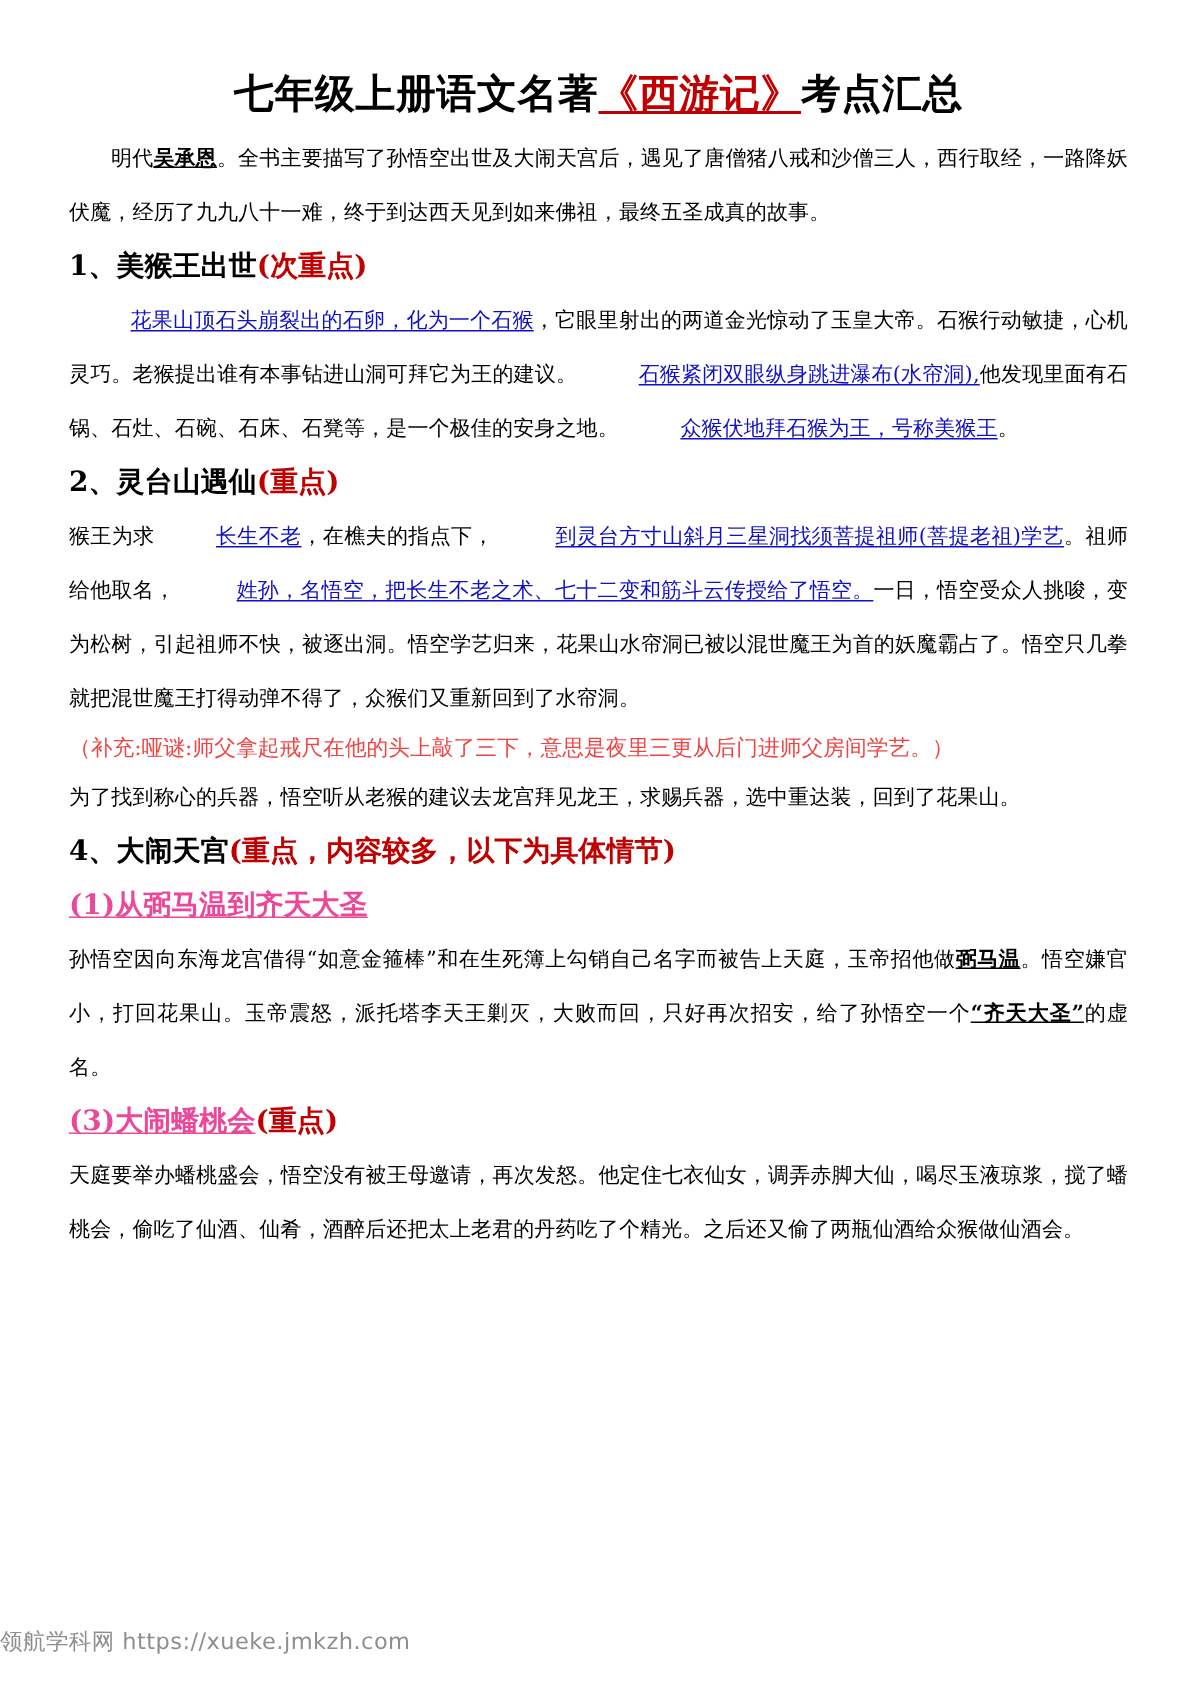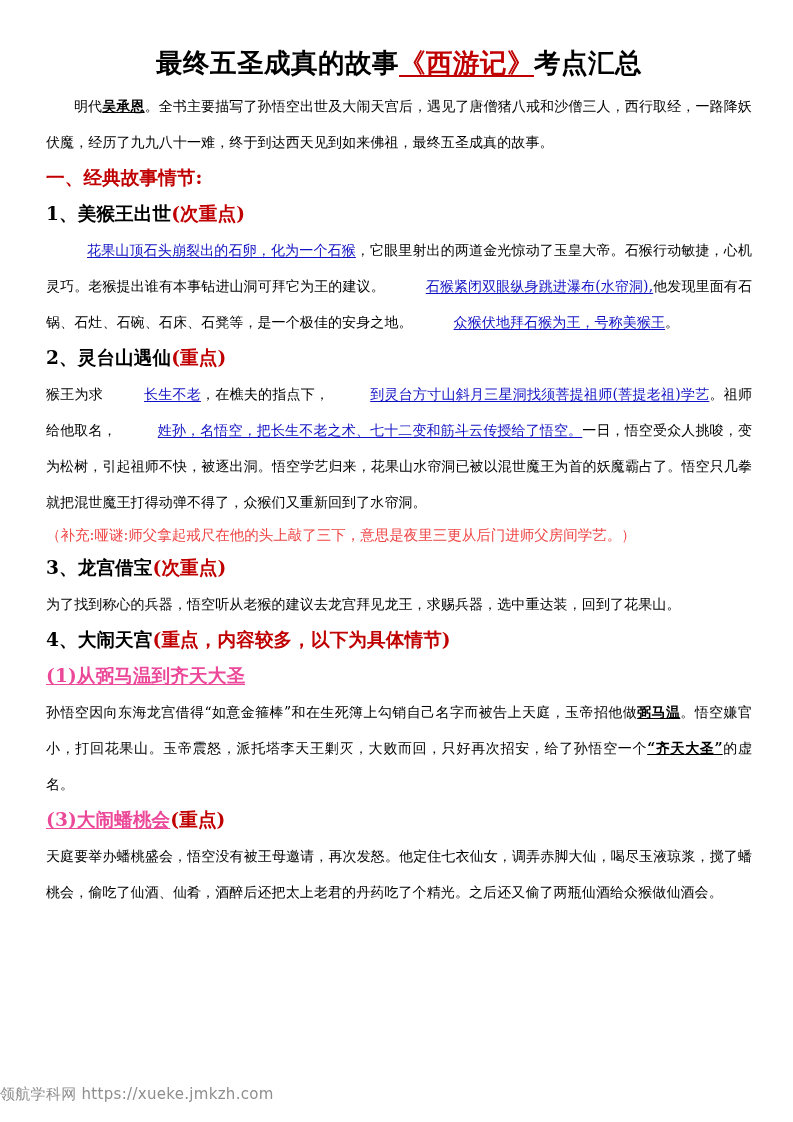--- a/index.html
+++ b/index.html
@@ -127,37 +127,35 @@
     font-family: "DejaVu Sans", "Liberation Sans", sans-serif;
     letter-spacing: 0.3px;
   }
 </style>
 </head>
 <body>
 
 <div class="page">
   <div class="content">
 
-    <h1 class="doc-title"><span>最终五圣成真的故事</span><span class="red-u">《西游记》</span><span>考点汇总</span></h1>
+    <h1 class="doc-title"><span>七年级上册语文名著</span><span class="red-u">《西游记》</span><span>考点汇总</span></h1>
 
     <p class="intro"><span>明代</span><span class="bold-u">吴承恩</span><span>。全书主要描写了孙悟空出世及大闹天宫后，遇见了唐僧猪八戒和沙僧三人，西行取经，一路降妖伏魔，经历了九九八十一难，终于到达西天见到如来佛祖，最终五圣成真的故事。</span></p>
 
-    <p class="h-major">一、经典故事情节:</p>
 
     <p class="h-num"><span>1、</span><span>美猴王出世</span><span class="red">(次重点)</span></p>
 
     <p class="body-para"><span class="blue-u">花果山顶石头崩裂出的石卵，化为一个石猴</span><span>，它眼里射出的两道金光惊动了玉皇大帝。石猴行动敏捷，心机灵巧。老猴提出谁有本事钻进山洞可拜它为王的建议。</span><span class="blue-u">石猴紧闭双眼纵身跳进瀑布(水帘洞),</span><span>他发现里面有石锅、石灶、石碗、石床、石凳等，是一个极佳的安身之地。</span><span class="blue-u">众猴伏地拜石猴为王，号称美猴王</span><span>。</span></p>
 
     <p class="h-num"><span>2、</span><span>灵台山遇仙</span><span class="red">(重点)</span></p>
 
     <p class="body-para"><span>猴王为求</span><span class="blue-u">长生不老</span><span>，在樵夫的指点下，</span><span class="blue-u">到灵台方寸山斜月三星洞找须菩提祖师(菩提老祖)学艺</span><span>。祖师给他取名，</span><span class="blue-u">姓孙，名悟空，把长生不老之术、七十二变和筋斗云传授给了悟空。</span><span>一日，悟空受众人挑唆，变为松树，引起祖师不快，被逐出洞。悟空学艺归来，花果山水帘洞已被以混世魔王为首的妖魔霸占了。悟空只几拳就把混世魔王打得动弹不得了，众猴们又重新回到了水帘洞。</span></p>
 
     <p class="supplement">（补充:哑谜:师父拿起戒尺在他的头上敲了三下，意思是夜里三更从后门进师父房间学艺。）</p>
 
-    <p class="h-num"><span>3、</span><span>龙宫借宝</span><span class="red">(次重点)</span></p>
 
     <p class="body-para">为了找到称心的兵器，悟空听从老猴的建议去龙宫拜见龙王，求赐兵器，选中重达装，回到了花果山。</p>
 
     <p class="h-num"><span>4、</span><span>大闹天宫</span><span class="red">(重点，内容较多，以下为具体情节)</span></p>
 
     <p class="h-sub"><span class="sub-label">(1)从弼马温到齐天大圣</span></p>
 
     <p class="body-para"><span>孙悟空因向东海龙宫借得“如意金箍棒”和在生死簿上勾销自己名字而被告上天庭，玉帝招他做</span><span class="bold-u">弼马温</span><span>。悟空嫌官小，打回花果山。玉帝震怒，派托塔李天王剿灭，大败而回，只好再次招安，给了孙悟空一个</span><span class="bold-u">“齐天大圣”</span><span>的虚名。</span></p>
 
     <p class="h-sub"><span class="sub-label">(3)大闹蟠桃会</span><span class="red">(重点)</span></p>

